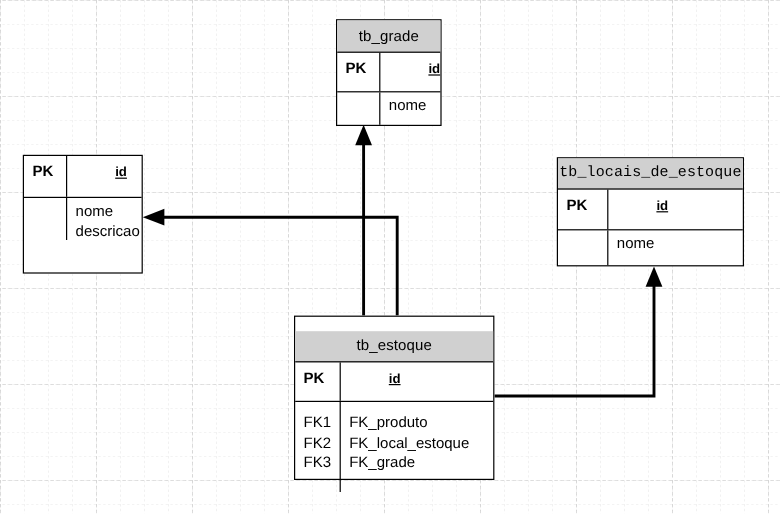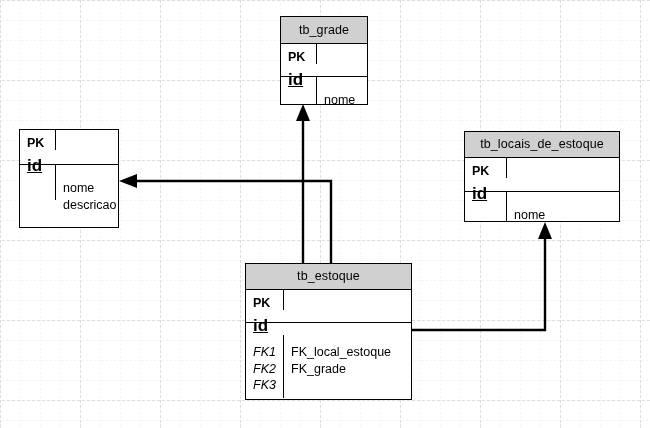--- a/index.html
+++ b/index.html
@@ -90,50 +90,49 @@
     box-sizing: border-box;
     flex: 1 1 auto;
     padding-left: 7px;
     padding-top: 6px;
   }
 
   .pk-section {
     display: flex;
     border-bottom: 1.6px solid #000000;
     box-sizing: border-box;
-    flex-direction: column;
   }
 
   .attr-section {
     display: flex;
     box-sizing: border-box;
   }
 
   .pk-label {
     font-weight: bold;
     font-size: 12.5px;
     line-height: 1.15;
   }
 
   .pk-field {
     text-decoration: underline;
     font-weight: bold;
-    font-size: 17px;
+    font-size: 11px;
     line-height: 1.15;
+    margin-left: 33px;
   }
 
   .row-text {
     font-size: 12.5px;
     line-height: 1.32;
     white-space: nowrap;
   }
 
   .fk-list, .attr-list {
     padding-top: 10px;
-    margin-top: 12px;
   }
 </style>
 </head>
 <body>
 
 <div id="canvas">
 
   <svg id="gridsvg" viewBox="0 0 650 428" width="650" height="428" aria-hidden="true">
     <defs>
       <pattern id="minorGrid" width="20" height="20" patternUnits="userSpaceOnUse">
@@ -194,53 +193,54 @@
     <div class="attr-section" style="height:35px;">
       <div class="col-key" style="width:36px;"></div>
       <div class="col-attr attr-list" style="padding-top:3px;">
         <div class="row-text">nome</div>
         <div class="row-text">descricao</div>
       </div>
     </div>
   </div>
 
   <div class="entity" style="left:464px; top:131px; width:156px; height:91px;">
-    <div class="ent-header" style="height:26px;">tb_locais_de_estoque</div>
+    <div class="ent-header" style="height:26px;font-family:Liberation Mono, monospace;">tb_locais_de_estoque</div>
     <div class="pk-section" style="height:34px;">
       <div class="col-key" style="width:42px;">
         <span class="pk-label">PK</span>
       </div>
       <div class="col-attr">
         <span class="pk-field">id</span>
       </div>
     </div>
     <div class="attr-section" style="height:29px;">
       <div class="col-key" style="width:42px;"></div>
       <div class="col-attr attr-list" style="padding-top:3px;">
         <div class="row-text">nome</div>
       </div>
     </div>
   </div>
 
   <div class="entity" style="left:245px; top:263px; width:167px; height:137px;">
-    <div class="ent-header" style="height:26px;">tb_estoque</div>
+    <div class="ent-header" style="height:26px;margin-top:12px;">tb_estoque</div>
     <div class="pk-section" style="height:33px;">
       <div class="col-key" style="width:38px;">
         <span class="pk-label">PK</span>
       </div>
       <div class="col-attr">
         <span class="pk-field">id</span>
       </div>
     </div>
     <div class="attr-section" style="height:75px;">
-      <div class="col-key fk-list" style="width:38px; padding-top:9px;font-style:italic;">
+      <div class="col-key fk-list" style="width:38px; padding-top:9px;">
         <div class="row-text">FK1</div>
         <div class="row-text">FK2</div>
         <div class="row-text">FK3</div>
       </div>
       <div class="col-attr attr-list" style="padding-top:9px;">
+        <div class="row-text">FK_produto</div>
         <div class="row-text">FK_local_estoque</div>
         <div class="row-text">FK_grade</div>
       </div>
     </div>
   </div>
 
 </div>
 
 </body></html>

